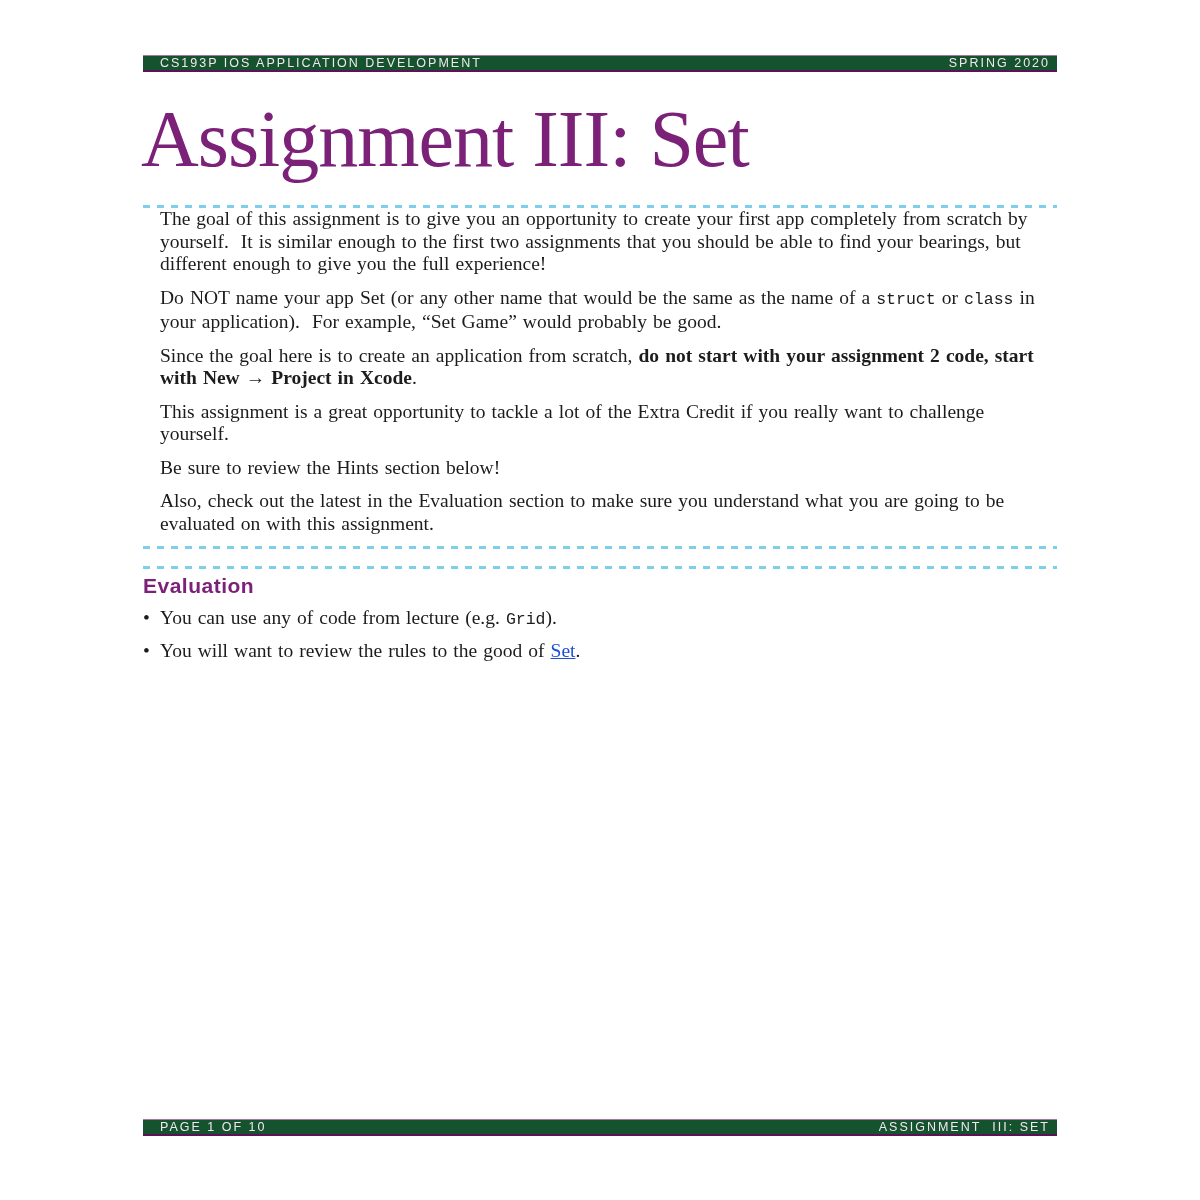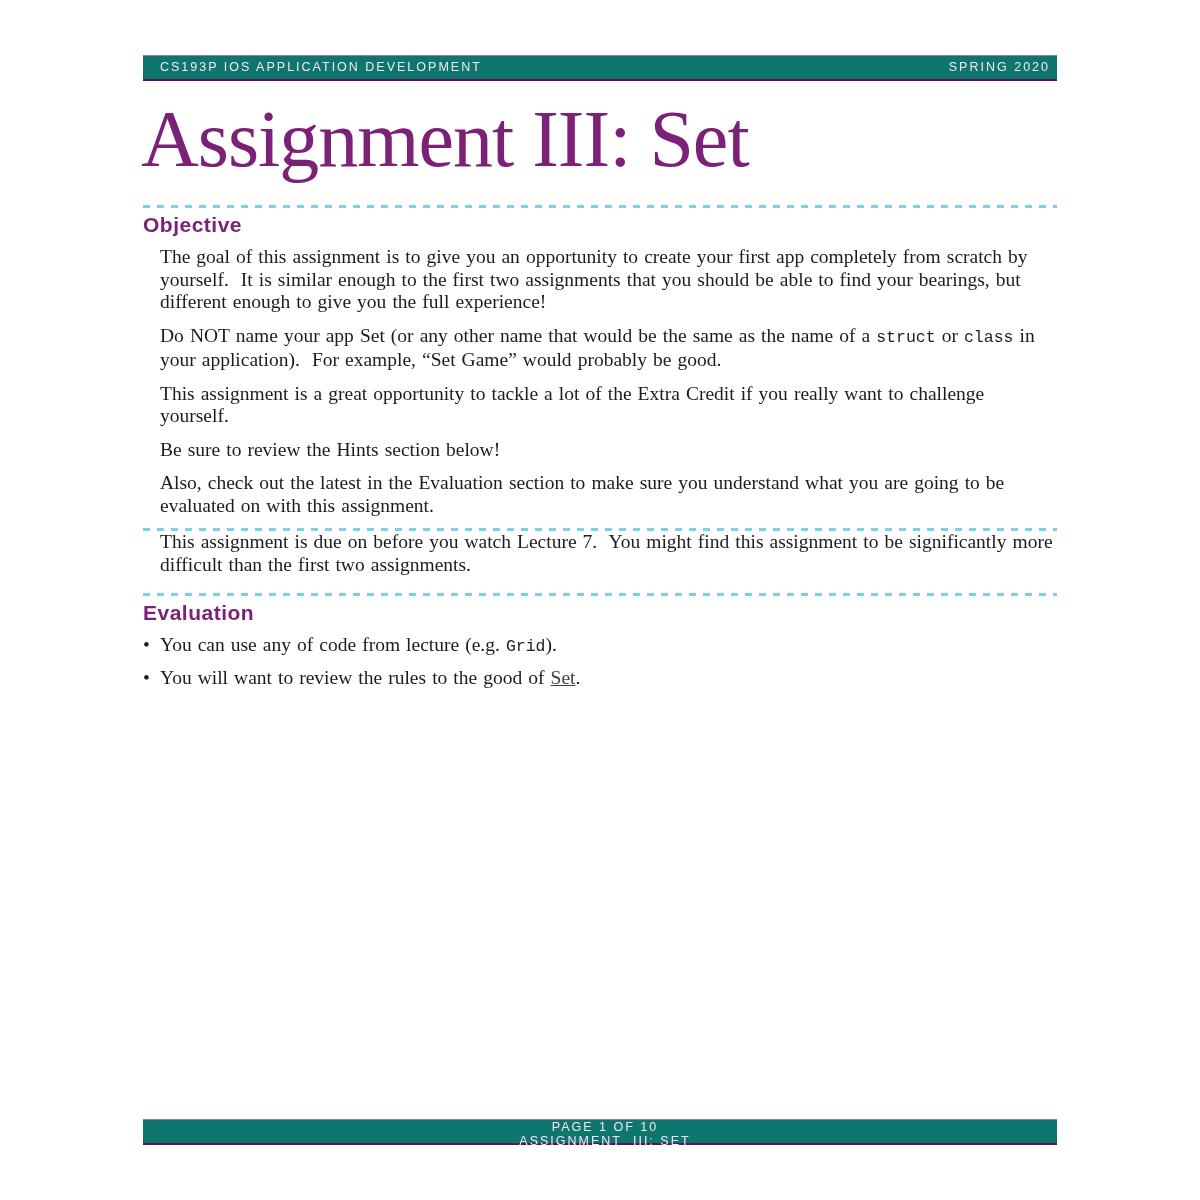--- a/index.html
+++ b/index.html
@@ -7,35 +7,35 @@
     width:1200px; height:1200px;
     background:#ffffff;
     position:relative;
     font-family:"Liberation Serif", serif;
     color:#1c1c1c;
     overflow:hidden;
   }
 
   
   .bar {
-    position:absolute; left:143px; width:914px; height:26px;
-    background:#0f766e;
+    position:absolute; left:143px; width:914px; height:17px;
+    background:#14532d;
     border-top:1px solid #a973a6;
     border-bottom:2px solid #5e1157;
     box-sizing:border-box;
     display:flex; justify-content:space-between; align-items:center;
     padding:0 7px 1px 17px;
     font-family:"Liberation Sans", sans-serif;
     font-size:12.5px;
     color:#f2e7f1;
     letter-spacing:2px;
     white-space:nowrap;
   }
   .header-bar { top:55px; }
-  .footer-bar { top:1119px;flex-direction:column; }
+  .footer-bar { top:1119px; }
 
   
   .page-title {
     position:absolute; left:141px; top:99px;
     font-family:"Liberation Serif", serif;
     font-size:80px; line-height:80px;
     letter-spacing:-1px;
     color:#7b2178;
     white-space:nowrap;
   }
@@ -76,63 +76,62 @@
 
   .bullet-item {
     display:flex;
     margin:0 0 8px 0;
     font-size:19.5px;
     line-height:22.5px;
     word-spacing:0.06em;
   }
   .bullet-dot { width:17px; flex:none; }
 
-  a.doc-link { color:#404040; text-decoration:underline; cursor:pointer; }
+  a.doc-link { color:#1d4ed8; text-decoration:underline; cursor:pointer; }
 </style>
 </head>
 <body>
 
 <div class="bar header-bar">
   <span>CS193P IOS APPLICATION DEVELOPMENT</span>
   <span>SPRING 2020</span>
 </div>
 
 <div class="page-title">Assignment III: Set</div>
 
 <div class="content">
 
   <div class="rule"></div>
-  <div class="section-heading">Objective</div>
 
   <p class="para">
     <span>The goal of this assignment is to give you an opportunity to create your first app completely from scratch by yourself.&nbsp; It is similar enough to the first two assignments that you should be able to find your bearings, but different enough to give you the full experience!</span>
   </p>
 
   <p class="para">
     <span>Do NOT name your app Set (or any other name that would be the same as the name of a </span><span class="mono">struct</span><span> or </span><span class="mono">class</span><span> in your application).&nbsp; For example, “Set Game” would probably be good.</span>
   </p>
 
+  <p class="para">
+    <span>Since the goal here is to create an application from scratch, </span><span class="bold">do not start with your assignment 2 code, start with New → Project in Xcode</span><span>.</span>
+  </p>
 
   <p class="para">
     <span>This assignment is a great opportunity to tackle a lot of the Extra Credit if you really want to challenge yourself.</span>
   </p>
 
   <p class="para">
     <span>Be sure to review the Hints section below!</span>
   </p>
 
   <p class="para">
     <span>Also, check out the latest in the Evaluation section to make sure you understand what you are going to be evaluated on with this assignment.</span>
   </p>
 
   <div class="rule rule-due"></div>
 
-  <p class="para">
-    <span>This assignment is due on before you watch Lecture 7.&nbsp; You might find this assignment to be significantly more difficult than the first two assignments.</span>
-  </p>
 
   <div class="rule rule-materials"></div>
   <div class="section-heading">Evaluation</div>
 
   <div>
     <div class="bullet-item">
       <span class="bullet-dot">•</span>
       <span><span>You can use any of code from lecture (e.g. </span><span class="mono">Grid</span><span>).</span></span>
     </div>
     <div class="bullet-item">

